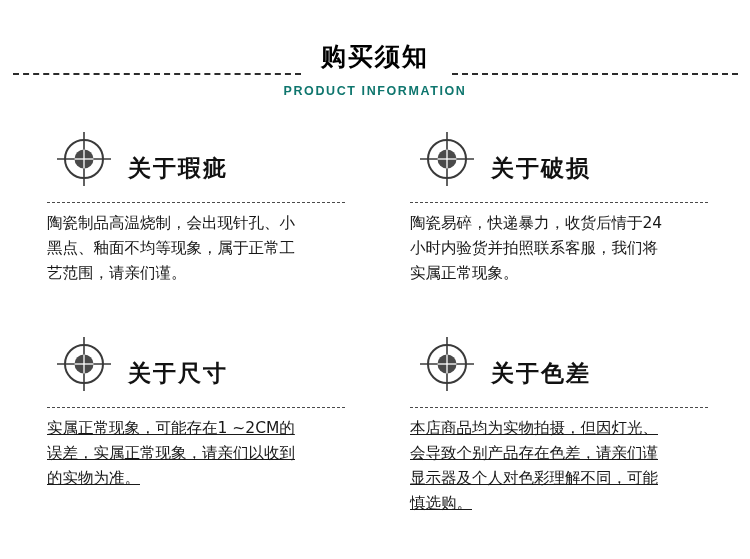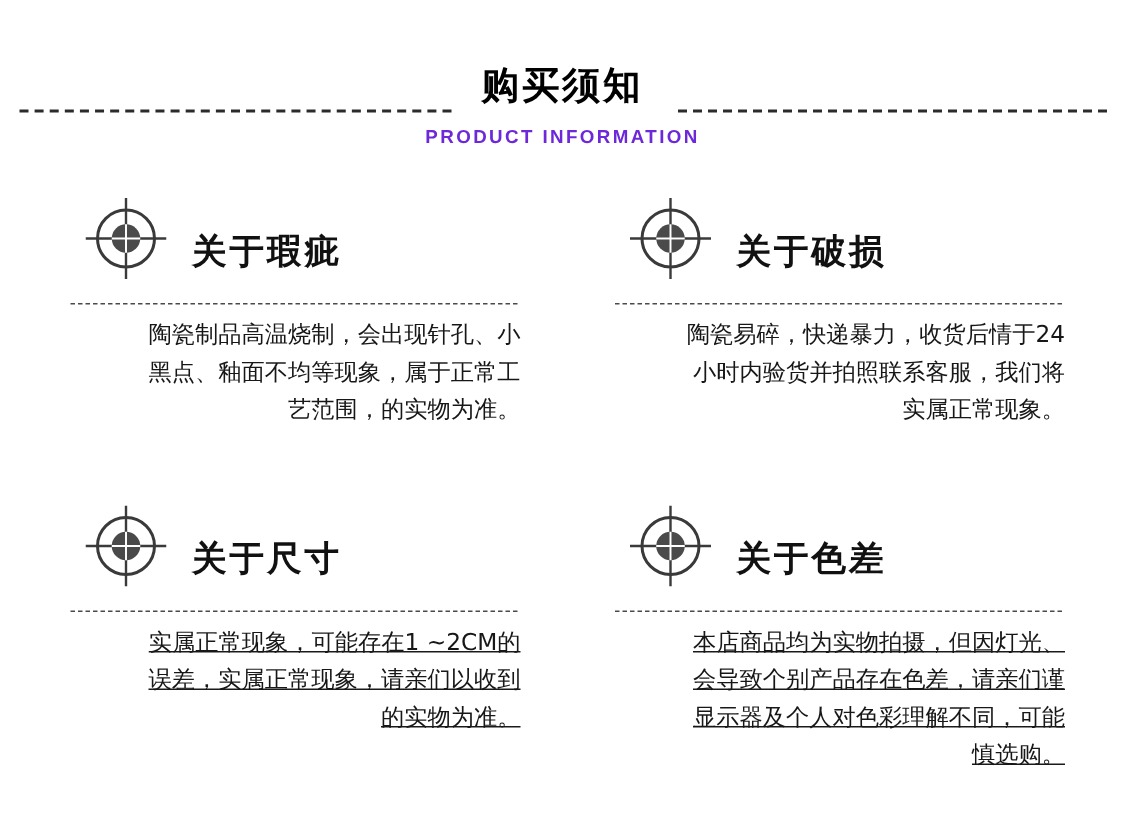--- a/index.html
+++ b/index.html
@@ -53,21 +53,21 @@
   }
   .header-subtitle {
     position: absolute;
     top: 84px;
     left: 0;
     width: 750px;
     text-align: center;
     font-size: 12.5px;
     font-weight: bold;
     letter-spacing: 1.6px;
-    color: #6d28d9;
+    color: #0f766e;
     font-family: "Liberation Sans", sans-serif;
   }
 
   
   .grid {
     position: absolute;
     top: 130px;
     left: 0;
     width: 750px;
     height: 400px;
@@ -120,21 +120,20 @@
     margin-top: 8px;
     width: 300px;
     font-size: 15.5px;
     line-height: 25px;
     color: #171717;
     font-family: "DejaVu Sans", "Liberation Sans", sans-serif;
   }
   .cell-body .line {
     display: block;
     white-space: nowrap;
-    text-align: right;
   }
 </style>
 </head>
 <body>
 
 <div class="header">
   <div class="header-dash-left"></div>
   <div class="header-dash-right"></div>
   <div class="header-title">购买须知</div>
   <div class="header-subtitle">PRODUCT INFORMATION</div>
@@ -153,21 +152,21 @@
           <line x1="27" y1="17.5" x2="27" y2="36.5" stroke="#ffffff" stroke-width="1.3"></line>
           <line x1="17.5" y1="27" x2="36.5" y2="27" stroke="#ffffff" stroke-width="1.3"></line>
         </svg>
       </span>
       <span class="cell-title">关于瑕疵</span>
     </div>
     <div class="cell-dash"></div>
     <div class="cell-body">
       <span class="line">陶瓷制品高温烧制，会出现针孔、小</span>
       <span class="line">黑点、釉面不均等现象，属于正常工</span>
-      <span class="line">艺范围，的实物为准。</span>
+      <span class="line">艺范围，请亲们谨。</span>
     </div>
   </div>
 
   <div class="cell cell-c1 cell-r0">
     <div class="cell-head">
       <span class="crosshair">
         <svg width="54" height="54" viewBox="0 0 54 54" aria-hidden="true">
           <line x1="27" y1="0" x2="27" y2="54" stroke="#3a3a3a" stroke-width="1.6"></line>
           <line x1="0" y1="27" x2="54" y2="27" stroke="#3a3a3a" stroke-width="1.6"></line>
           <circle cx="27" cy="27" r="19" fill="none" stroke="#3a3a3a" stroke-width="2"></circle>

